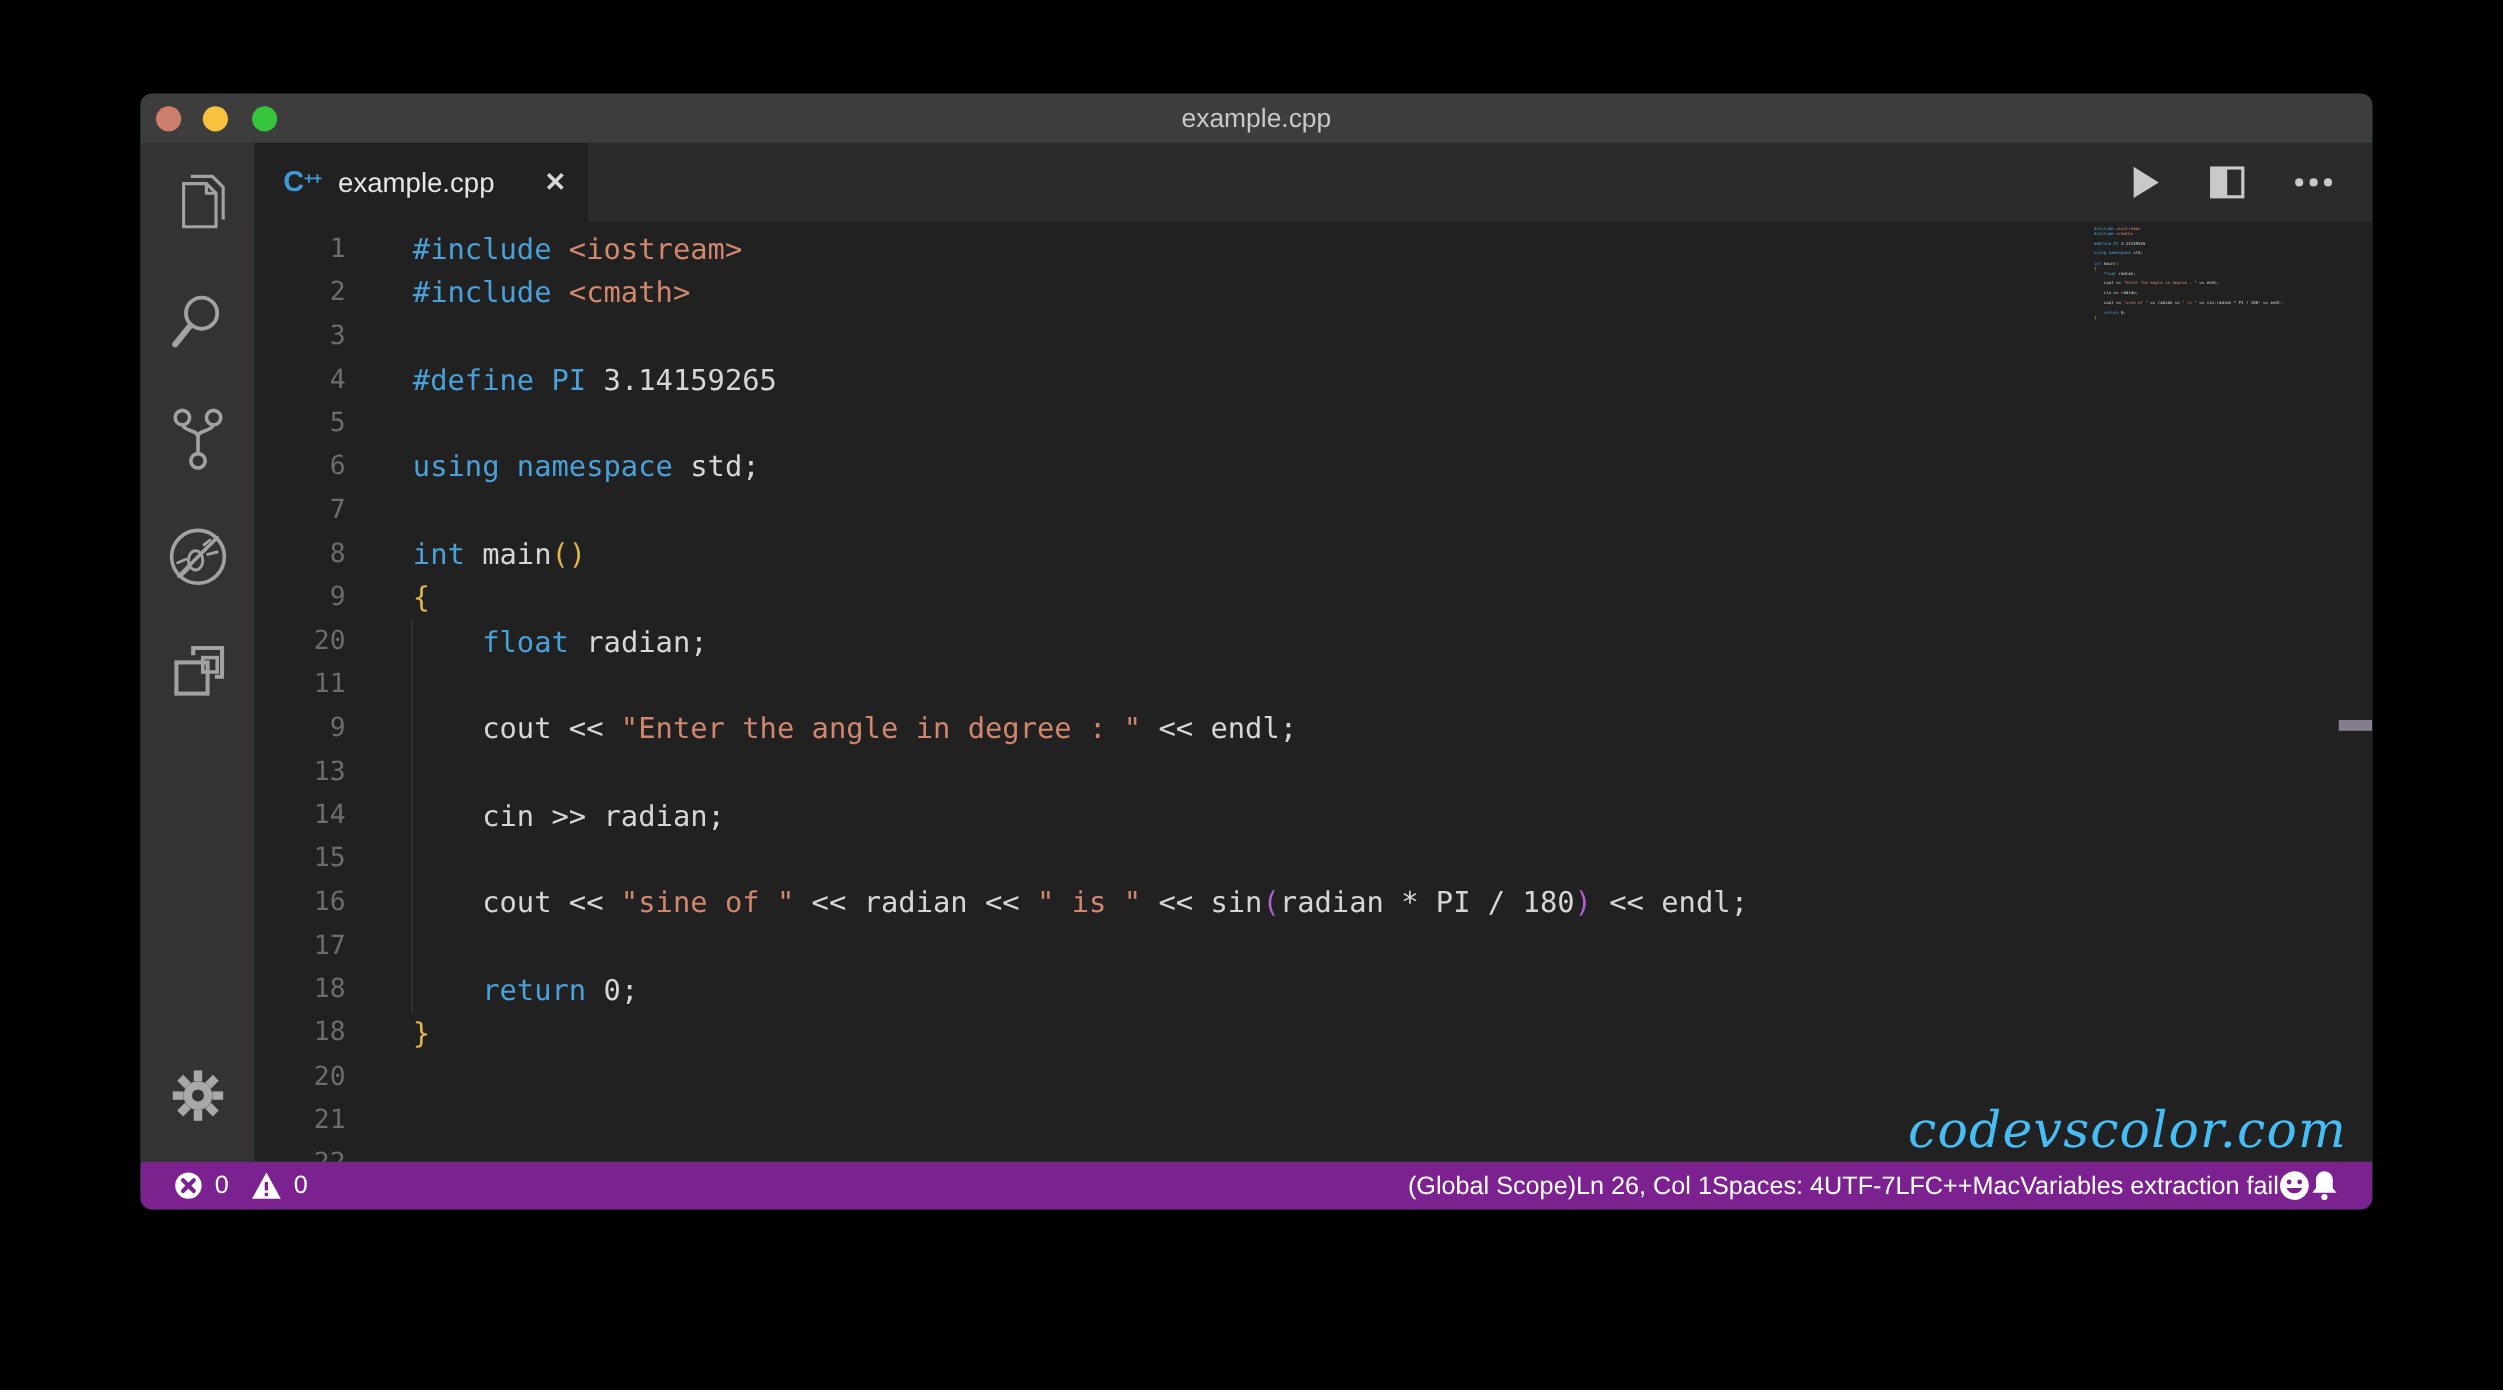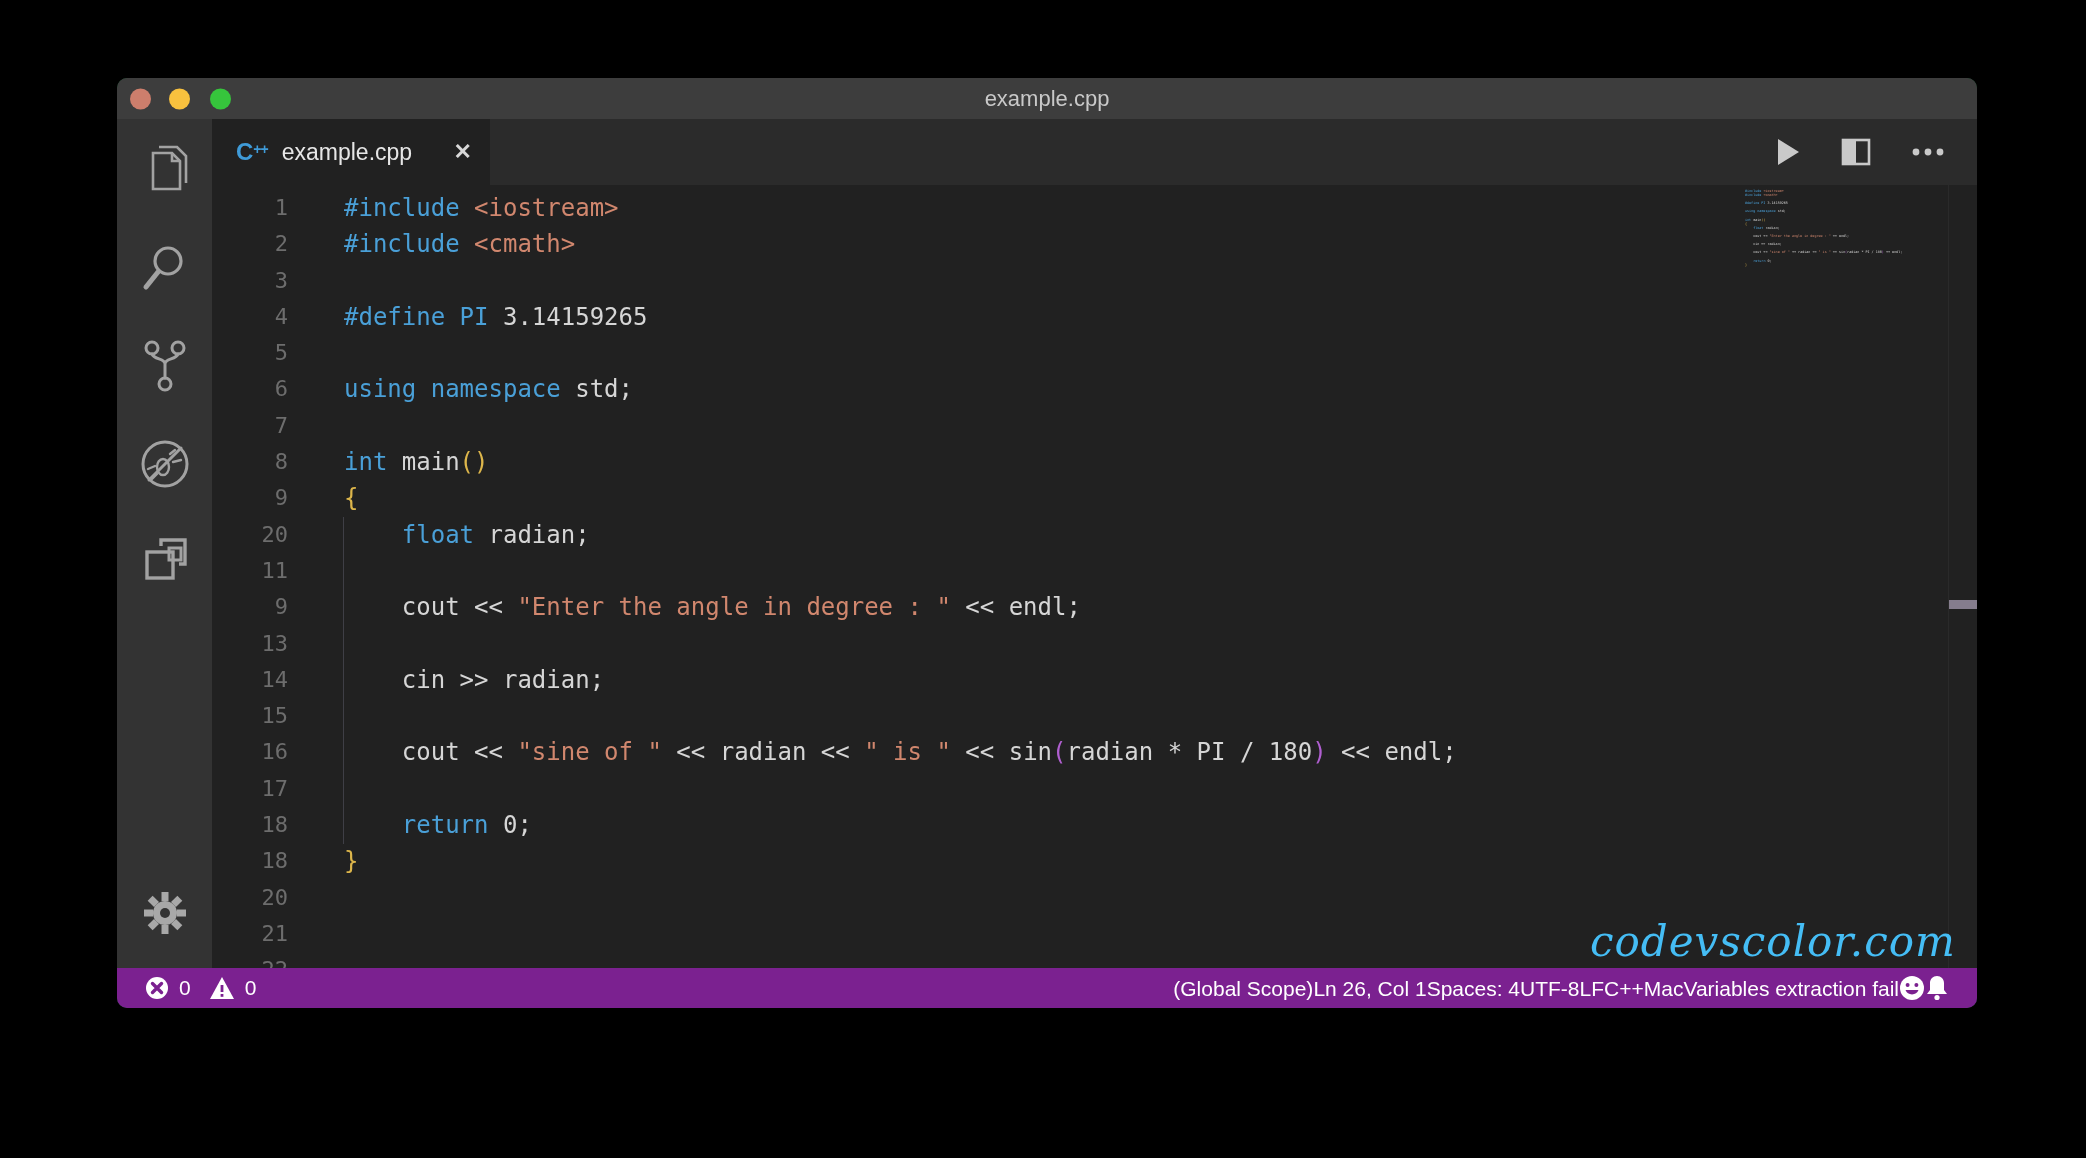--- a/index.html
+++ b/index.html
@@ -216,21 +216,21 @@
           <rect x="11.6" y="9" width="2.8" height="7" fill="#7b2190"></rect>
           <rect x="11.6" y="18" width="2.8" height="2.8" fill="#7b2190"></rect>
         </svg>
       </span>
       <span class="sb-item">0</span>
     </div>
     <div class="sb-right">
       <span class="sb-item">(Global Scope)</span>
       <span class="sb-item">Ln 26, Col 1</span>
       <span class="sb-item">Spaces: 4</span>
-      <span class="sb-item">UTF-8</span>
+      <span class="sb-item">UTF-7</span>
       <span class="sb-item">LF</span>
       <span class="sb-item">C++</span>
       <span class="sb-item">Mac</span>
       <span class="sb-item">Variables extraction fail</span>
       <span class="sb-ico">
         <svg width="26" height="26" viewBox="0 0 26 26">
           <circle cx="13" cy="13" r="12" fill="#ffffff"></circle>
           <circle cx="8.6" cy="10" r="2" fill="#7b2190"></circle>
           <circle cx="17.4" cy="10" r="2" fill="#7b2190"></circle>
           <path d="M6.5 15 A7 7 0 0 0 19.5 15 Z" fill="#7b2190"></path>

